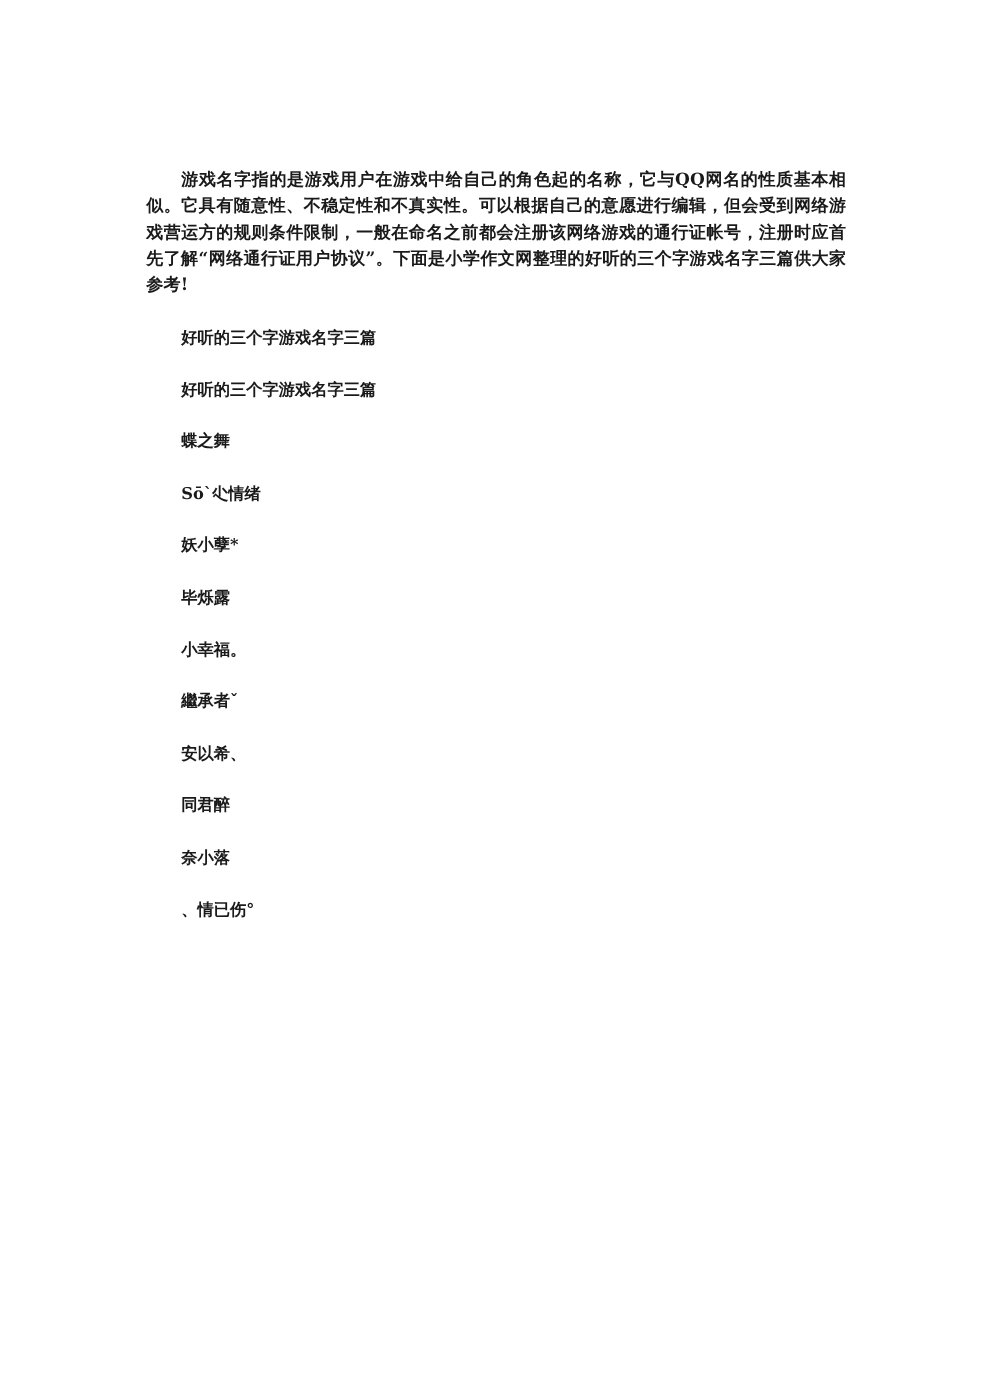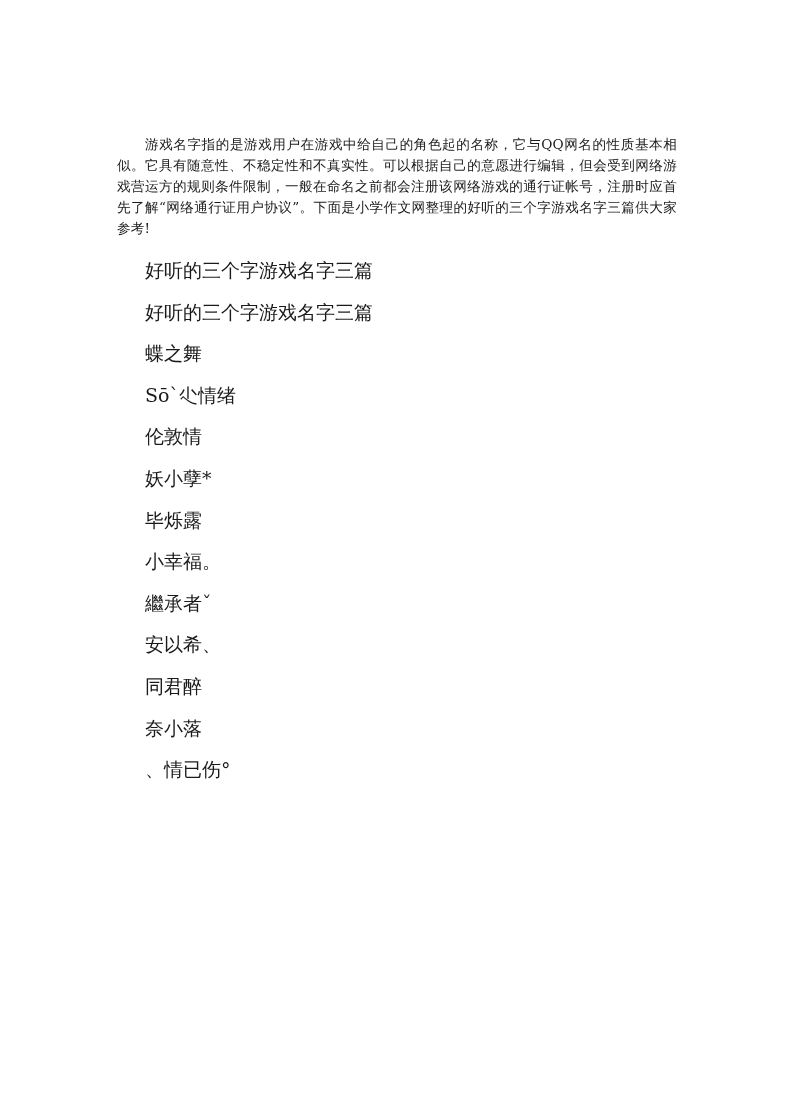--- a/index.html
+++ b/index.html
@@ -13,56 +13,56 @@
       position: relative;
       overflow: hidden;
       font-family: "DejaVu Serif", "Liberation Serif", serif;
       color: #1a1a1a;
     }
     .page {
       position: absolute;
       left: 117px;
       top: 134px;
       width: 560px;
+      font-weight: bold;
     }
     .intro {
       margin: 0;
       font-size: 13.6px;
       line-height: 21px;
       text-indent: 28px;
       text-align: justify;
       letter-spacing: 0.2px;
     }
     .list {
       margin: 0;
       padding: 0;
       list-style: none;
       position: absolute;
       left: 28px;
       top: 126px;
     }
     .list li {
-      font-size: 19px;
+      font-size: 13px;
       height: 41.6px;
       line-height: 21px;
       white-space: nowrap;
     }
   </style>
 </head>
 <body>
 
 <div class="page">
   <p class="intro">游戏名字指的是游戏用户在游戏中给自己的角色起的名称，它与QQ网名的性质基本相似。它具有随意性、不稳定性和不真实性。可以根据自己的意愿进行编辑，但会受到网络游戏营运方的规则条件限制，一般在命名之前都会注册该网络游戏的通行证帐号，注册时应首先了解“网络通行证用户协议”。下面是小学作文网整理的好听的三个字游戏名字三篇供大家参考!</p>
 
   <ul class="list">
     <li>好听的三个字游戏名字三篇</li>
     <li>好听的三个字游戏名字三篇</li>
     <li>蝶之舞</li>
     <li>Sō`尐情绪</li>
-    <li>伦敦情</li>
     <li>妖小孽*</li>
     <li>毕烁露</li>
     <li>小幸福。</li>
     <li>繼承者ˇ</li>
     <li>安以希、</li>
     <li>同君醉</li>
     <li>奈小落</li>
     <li>、情已伤°</li>
   </ul>
 </div>

